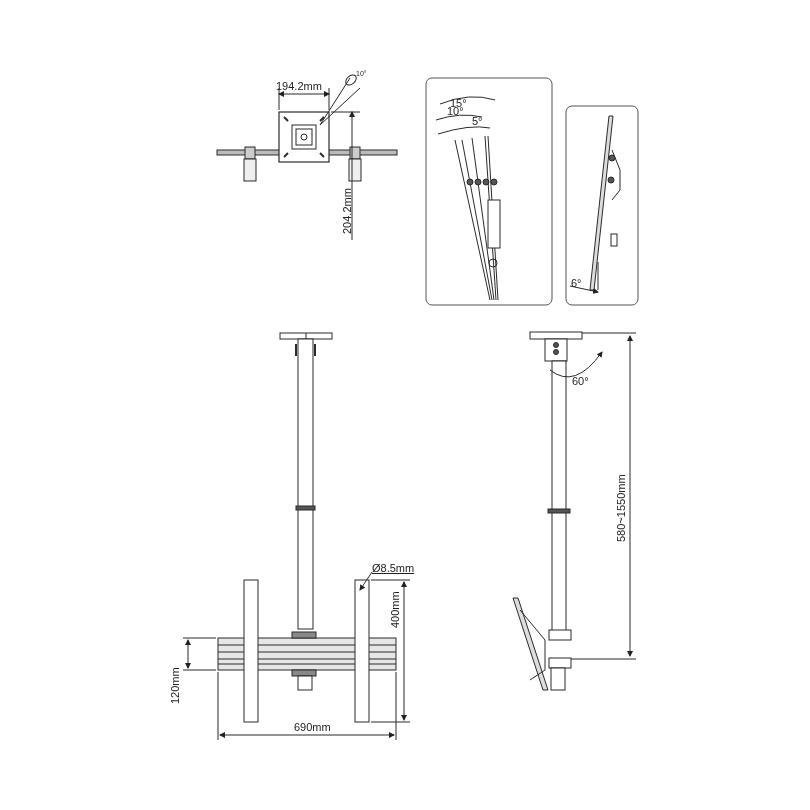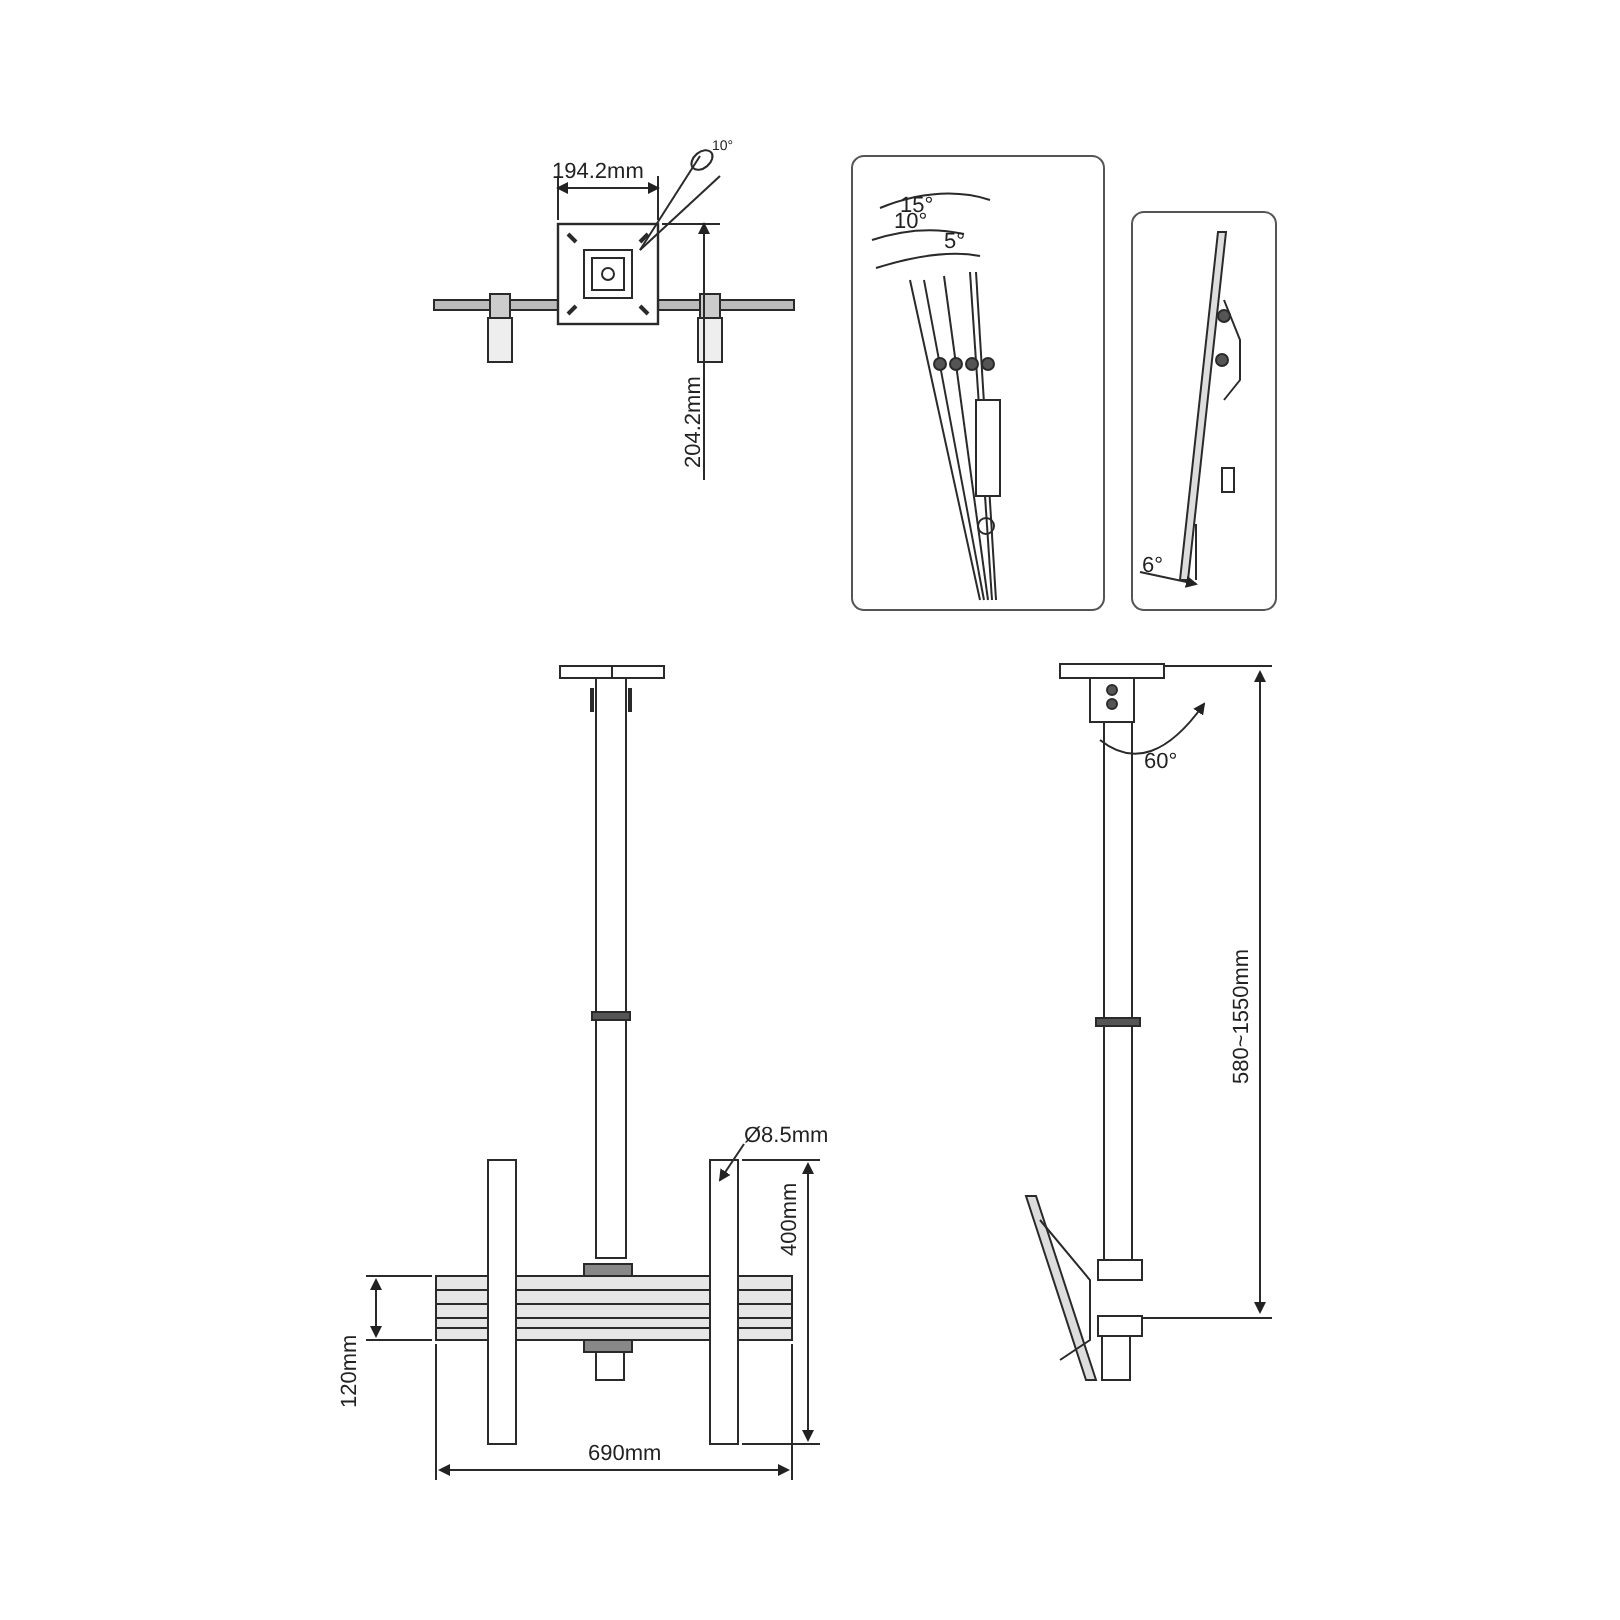--- a/index.html
+++ b/index.html
@@ -153,20 +153,20 @@
   <div class="lbl" style="left:276px;top:81px;">194.2mm</div>
   <div class="lbl v" style="left:342px;top:234px;">204.2mm</div>
   <div class="lbl" style="left:356px;top:70px;font-size:7px;">10°</div>
 
   <div class="lbl" style="left:450px;top:98px;">15°</div>
   <div class="lbl" style="left:447px;top:106px;">10°</div>
   <div class="lbl" style="left:472px;top:116px;">5°</div>
 
   <div class="lbl" style="left:571px;top:278px;">6°</div>
 
-  <div class="lbl" style="left:372px;top:563px;">Ø8.5mm</div>
+  <div class="lbl" style="left:372px;top:563px;text-decoration:underline;">Ø8.5mm</div>
   <div class="lbl v" style="left:390px;top:628px;">400mm</div>
   <div class="lbl v" style="left:170px;top:704px;">120mm</div>
   <div class="lbl" style="left:294px;top:722px;">690mm</div>
 
   <div class="lbl" style="left:572px;top:376px;">60°</div>
   <div class="lbl v" style="left:616px;top:542px;">580~1550mm</div>
 </div>
 
 </body></html>

